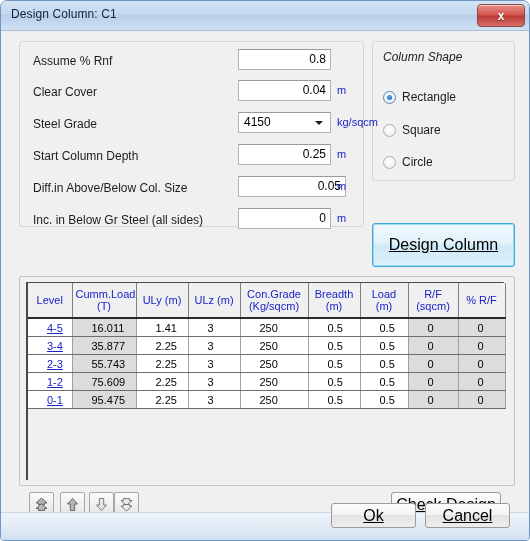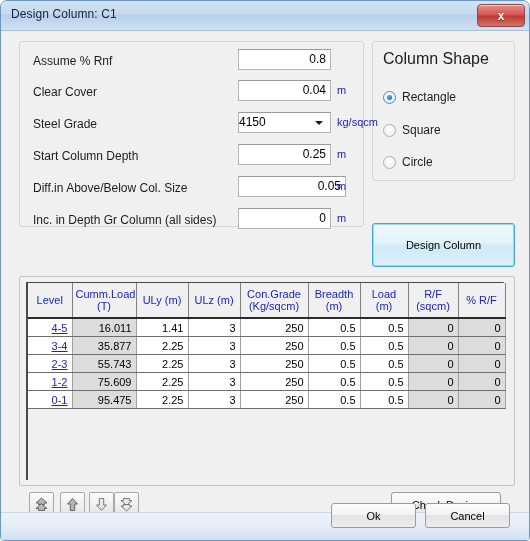--- a/index.html
+++ b/index.html
@@ -66,21 +66,21 @@
     position: absolute;
     box-sizing: border-box;
     border: 1px solid #d6d6d6;
     border-radius: 3px;
     background: #f0f0f0;
   }
   #grp-params { left: 18px; top: 10px; width: 345px; height: 186px; }
   #grp-shape  { left: 371px; top: 10px; width: 143px; height: 140px; }
   .group-title {
     position: absolute; top: 8px; left: 10px;
-    font-size: 16px; color: #1c1c1c;
+    font-size: 12px; color: #1c1c1c; font-style: italic;
   }
   
   .field-label {
     position: absolute;
     font-size: 12px; color: #1c1c1c;
     white-space: nowrap;
   }
   .textbox {
     position: absolute;
     box-sizing: border-box;
@@ -101,20 +101,21 @@
   }
   .combo {
     position: absolute;
     box-sizing: border-box;
     height: 21px;
     background: #ffffff;
     border: 1px solid #b4b4b4;
     border-top-color: #9a9a9a;
     font-size: 12px; color: #000;
     line-height: 19px;
+    padding-left: 5px;
     cursor: pointer;
   }
   .combo-arrow {
     position: absolute; right: 3px; top: 0; bottom: 0;
     width: 17px;
     display: flex; align-items: center; justify-content: center;
   }
   .combo-arrow i {
     display: block;
     width: 0; height: 0;
@@ -153,24 +154,25 @@
     font-size: 12px; color: #1c1c1c;
     margin-left: 6px;
   }
   
   .btn {
     position: absolute;
     box-sizing: border-box;
     background: linear-gradient(to bottom,#fdfdfd 0%,#f2f2f2 47%,#e3e3e3 50%,#ededed 100%);
     border: 1px solid #9b9b9b;
     border-radius: 3px;
-    font-size: 11px; color: #000;
+    font-size: 16px; color: #000;
     display: flex; align-items: center; justify-content: center;
     cursor: pointer;
     font-family: "Liberation Sans", sans-serif;
+    text-decoration: underline;
   }
   .btn.default {
     background: linear-gradient(to bottom,#eef8fd 0%,#e2f2fb 45%,#cfe9f8 52%,#ddf1fc 100%);
     border: 1px solid #3ca9d8;
     box-shadow: 0 0 0 1px #9fd9f0 inset;
     border-radius: 3px;
   }
   #btn-design { left: 371px; top: 192px; width: 143px; height: 44px; }
   #btn-check  { left: 390px; top: 461px; width: 110px; height: 25px; }
   #btn-ok     { left: 330px; top: 502px; width: 85px; height: 25px; }
@@ -211,23 +213,22 @@
     border-bottom: 2px solid #2b2b2b;
     padding: 2px 3px;
     line-height: 12px;
     text-align: center;
     vertical-align: middle;
     height: 30px;
   }
   table.grid td {
     border-right: 1px solid #a0a0a0;
     border-bottom: 1px solid #6e6e6e;
-    padding: 1px 4px 1px 2px;
+    padding: 1px 4px 1px 19px;
     height: 15px;
-    text-align: right;
     color: #000;
     background: #ffffff;
     font-size: 11px;
     line-height: 14px;
     white-space: nowrap;
     overflow: hidden;
   }
   table.grid td.level {
     color: #1a23c8;
     text-decoration: underline;
@@ -310,21 +311,21 @@
     <div class="unit" style="left:336px; top:85px">kg/sqcm</div>
 
     <div class="field-label" style="left:32px; top:118px">Start Column Depth</div>
     <div class="textbox" style="left:237px; top:113px; width:93px">0.25</div>
     <div class="unit" style="left:336px; top:117px">m</div>
 
     <div class="field-label" style="left:32px; top:150px">Diff.in Above/Below Col. Size</div>
     <div class="textbox" style="left:237px; top:145px; width:108px">0.05</div>
     <div class="unit" style="left:336px; top:149px">m</div>
 
-    <div class="field-label" style="left:32px; top:182px">Inc. in Depth Gr Column (all sides)</div>
+    <div class="field-label" style="left:32px; top:182px">Inc. in Below Gr Steel (all sides)</div>
     <div class="textbox" style="left:237px; top:177px; width:93px">0</div>
     <div class="unit" style="left:336px; top:181px">m</div>
 
     <div class="btn default" id="btn-design">Design Column</div>
 
     <div class="grid-panel">
       <div class="grid-inner">
         <table class="grid">
           <colgroup>
             <col style="width:44px">

